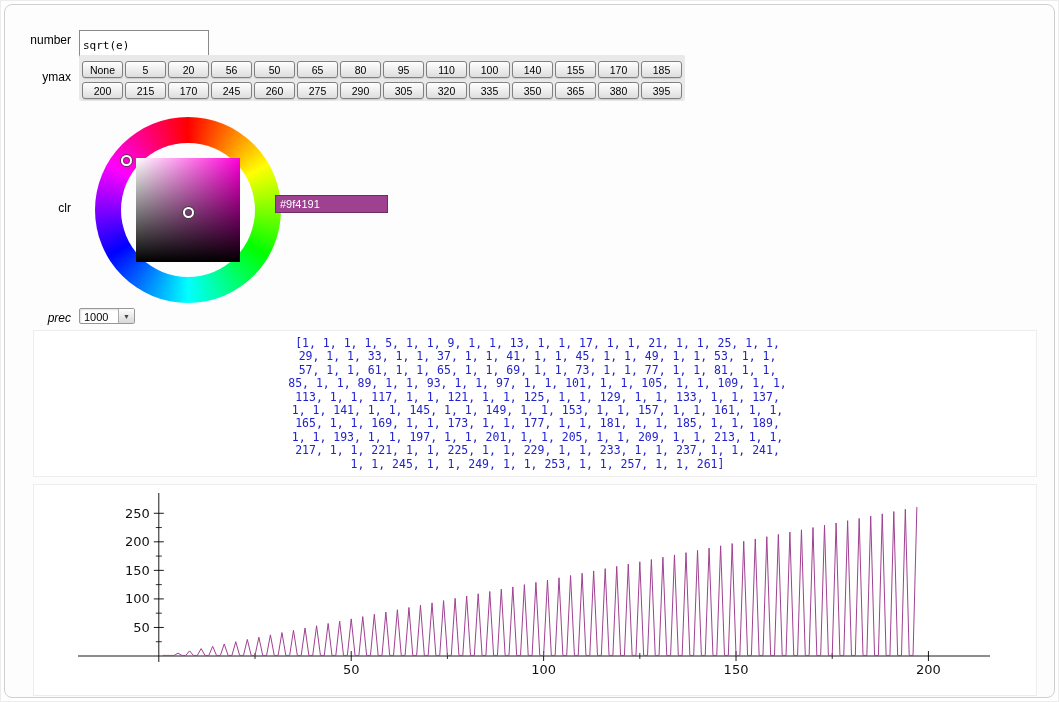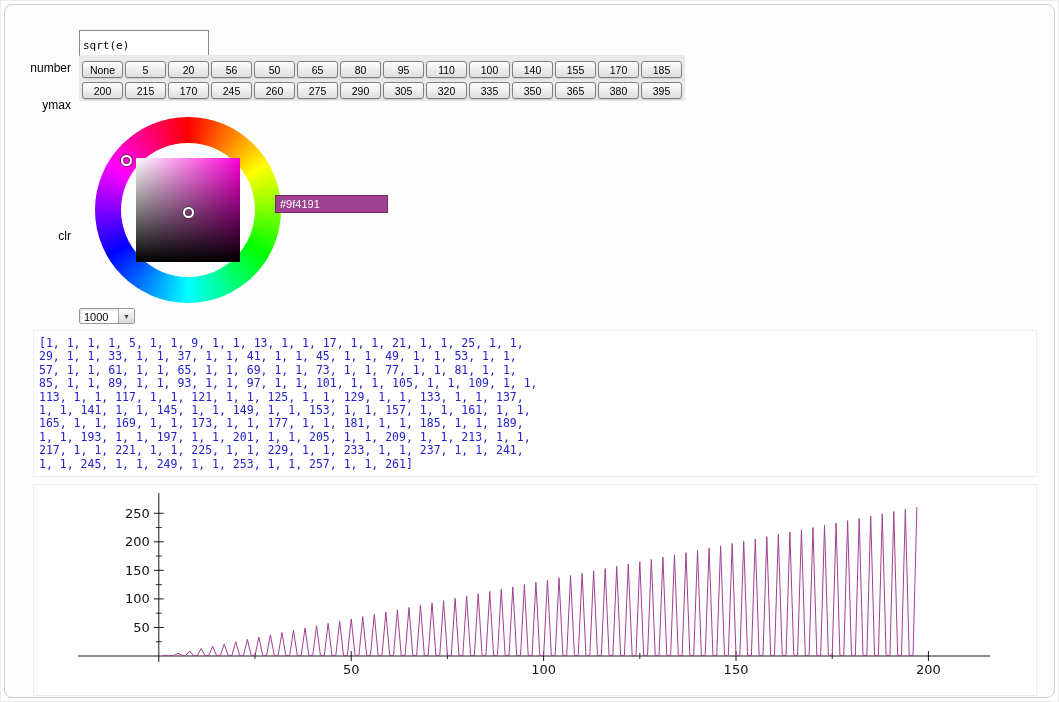--- a/index.html
+++ b/index.html
@@ -1,21 +1,21 @@
 <!DOCTYPE html>
 <html><head>
 <meta charset="utf-8">
 <style>
   html,body{margin:0;padding:0;background:#fff;}
   body{font-family:"Liberation Sans",sans-serif;}
   .frame{position:relative;width:1059px;height:702px;box-sizing:border-box;border:1px solid #ececec;background:#fff;}
   .page{position:absolute;left:3px;top:3px;width:1051px;height:694px;box-sizing:border-box;
         border:1px solid #cfcfcf;border-radius:8px;background:#fdfdfd;overflow:hidden;}
 
-  .ctl-label{position:absolute;left:0;width:66px;text-align:right;font-size:12px;color:#000;margin-top:28px;}
+  .ctl-label{position:absolute;left:0;width:66px;text-align:right;font-size:12px;color:#000;}
   #lbl-number{top:28px;}
   #lbl-ymax{top:65px;}
   #lbl-clr{top:196px;}
   #lbl-prec{top:306px;font-style:italic;}
 
   #number-input{position:absolute;left:74px;top:25px;width:130px;height:30px;box-sizing:border-box;
     border:1px solid #8a8a8a;background:#fff;font:11px "DejaVu Sans Mono",monospace;padding:10px 3px;}
 
   .ymax-panel{position:absolute;left:74px;top:50px;background:#e9e9e9;padding:2px 3px;border-radius:2px;}
   .ymax-row{display:flex;gap:2px;align-items:flex-end;height:21px;white-space:nowrap;}
@@ -38,21 +38,21 @@
     border:1px solid #6d2c63;color:#fff;font:11px "Liberation Sans",sans-serif;padding:2px 4px;}
 
   .select{position:absolute;left:74px;top:303px;width:56px;height:16px;box-sizing:border-box;
     border:1px solid #979797;background:#fff;display:flex;align-items:stretch;font-size:11px;border-radius:2px;
     box-shadow:inset 1px 1px 2px rgba(0,0,0,.12);cursor:pointer;}
   .select .val{flex:1;padding:2px 0 0 4px;}
   .select-arrow{width:15px;display:flex;align-items:center;justify-content:center;font-size:7px;color:#444;
     background:linear-gradient(#fdfdfd,#d8d8d8);border-left:1px solid #aaa;}
 
   .output-box{position:absolute;left:28px;top:325px;width:1004px;height:147px;box-sizing:border-box;
-    background:#fff;border:1px solid #ededed;}
+    background:#fff;border:1px solid #ededed;text-align:center;}
   .output-box pre{margin:0;padding:6px 0 0 5px;font:11.5px/13.4px "DejaVu Sans Mono",monospace;white-space:pre;}
 
   .plot-box{position:absolute;left:28px;top:479px;width:1004px;height:212px;box-sizing:border-box;
     background:#fff;border:1px solid #ededed;}
   .plot-box svg{display:block;}
 </style>
 </head>
 <body>
 
 <div class="frame">

